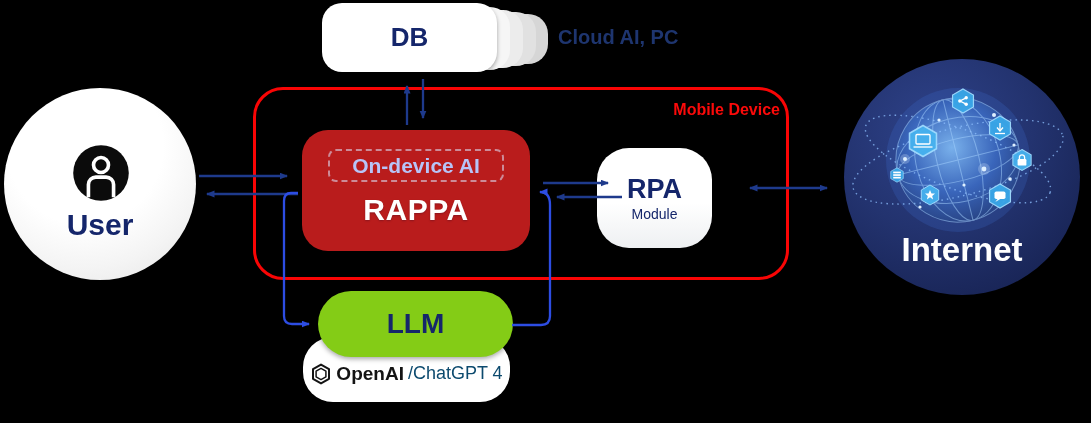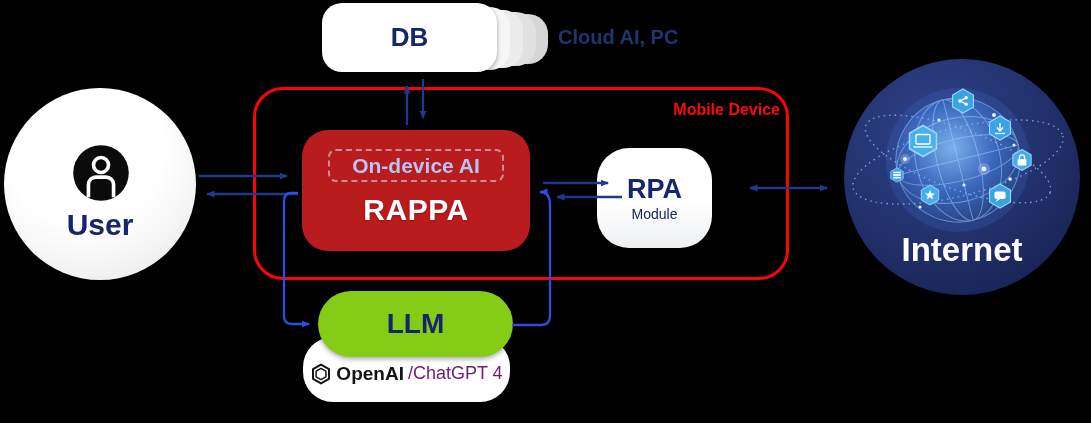--- a/index.html
+++ b/index.html
@@ -53,21 +53,21 @@
   
   .llm-box{left:318px;top:291px;width:195px;height:66px;border-radius:33px;background:#84cc16;
     z-index:5;display:flex;align-items:center;justify-content:center;
     box-shadow:0 2px 5px rgba(0,0,0,.35);}
   .llm-label{font-size:28px;font-weight:bold;color:#15266b;}
   .openai-card{left:303px;top:337px;width:207px;height:65px;border-radius:30px;background:#fff;
     z-index:4;display:flex;align-items:flex-end;justify-content:center;padding-bottom:13px;
     box-sizing:border-box;}
   .openai-row{display:flex;align-items:flex-start;gap:4px;}
   .openai-brand{font-size:19px;font-weight:800;color:#131313;}
-  .openai-product{font-size:18px;font-weight:500;color:#701a75;}
+  .openai-product{font-size:18px;font-weight:500;color:#0c4a6e;}
 
   
   .internet-circle{left:844px;top:59px;width:236px;height:236px;border-radius:50%;
     background:radial-gradient(circle at 38% 30%, #2e4289 0%, #23336f 45%, #131d49 100%);
     z-index:2;}
   .internet-label{left:844px;top:231px;width:236px;text-align:center;
     font-size:33px;font-weight:bold;color:#ffffff;z-index:4;}
 
   
   #wires{left:0;top:0;z-index:6;pointer-events:none;}

